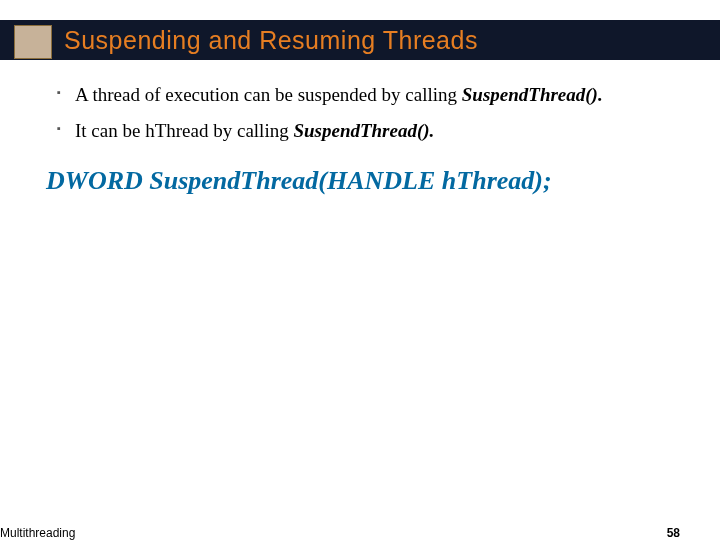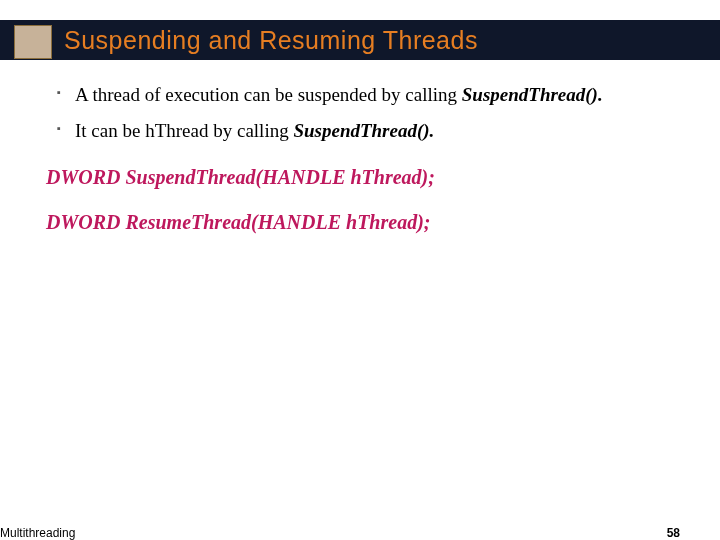--- a/index.html
+++ b/index.html
@@ -61,24 +61,24 @@
     color: #555;
   }
   .justify {
     text-align: justify;
   }
   .bolditalic {
     font-weight: bold;
     font-style: italic;
   }
   .sig {
-    font-size: 20px;
+    font-size: 26px;
     font-weight: bold;
     font-style: italic;
-    color: #be185d;
+    color: #0369a1;
     margin-top: 22px;
     margin-bottom: 22px;
   }
   .footer {
     position: absolute;
     bottom: 14px;
     left: 0;
     width: 100%;
     font-family: Arial, Helvetica, sans-serif;
     font-size: 12px;
@@ -108,19 +108,18 @@
   <ul class="bullets">
     <li class="justify">
       <span>A thread of execution can be suspended by calling </span><span class="bolditalic">SuspendThread().</span>
     </li>
     <li>
       <span>It can be hThread by calling </span><span class="bolditalic">SuspendThread().</span><span></span>
     </li>
   </ul>
 
   <div class="sig">DWORD SuspendThread(HANDLE hThread);</div>
-  <div class="sig">DWORD ResumeThread(HANDLE hThread);</div>
 </div>
 
 <div class="footer">
   <div class="footer-center">Multithreading</div>
   <div class="footer-right">58</div>
 </div>
 
 </body></html>

